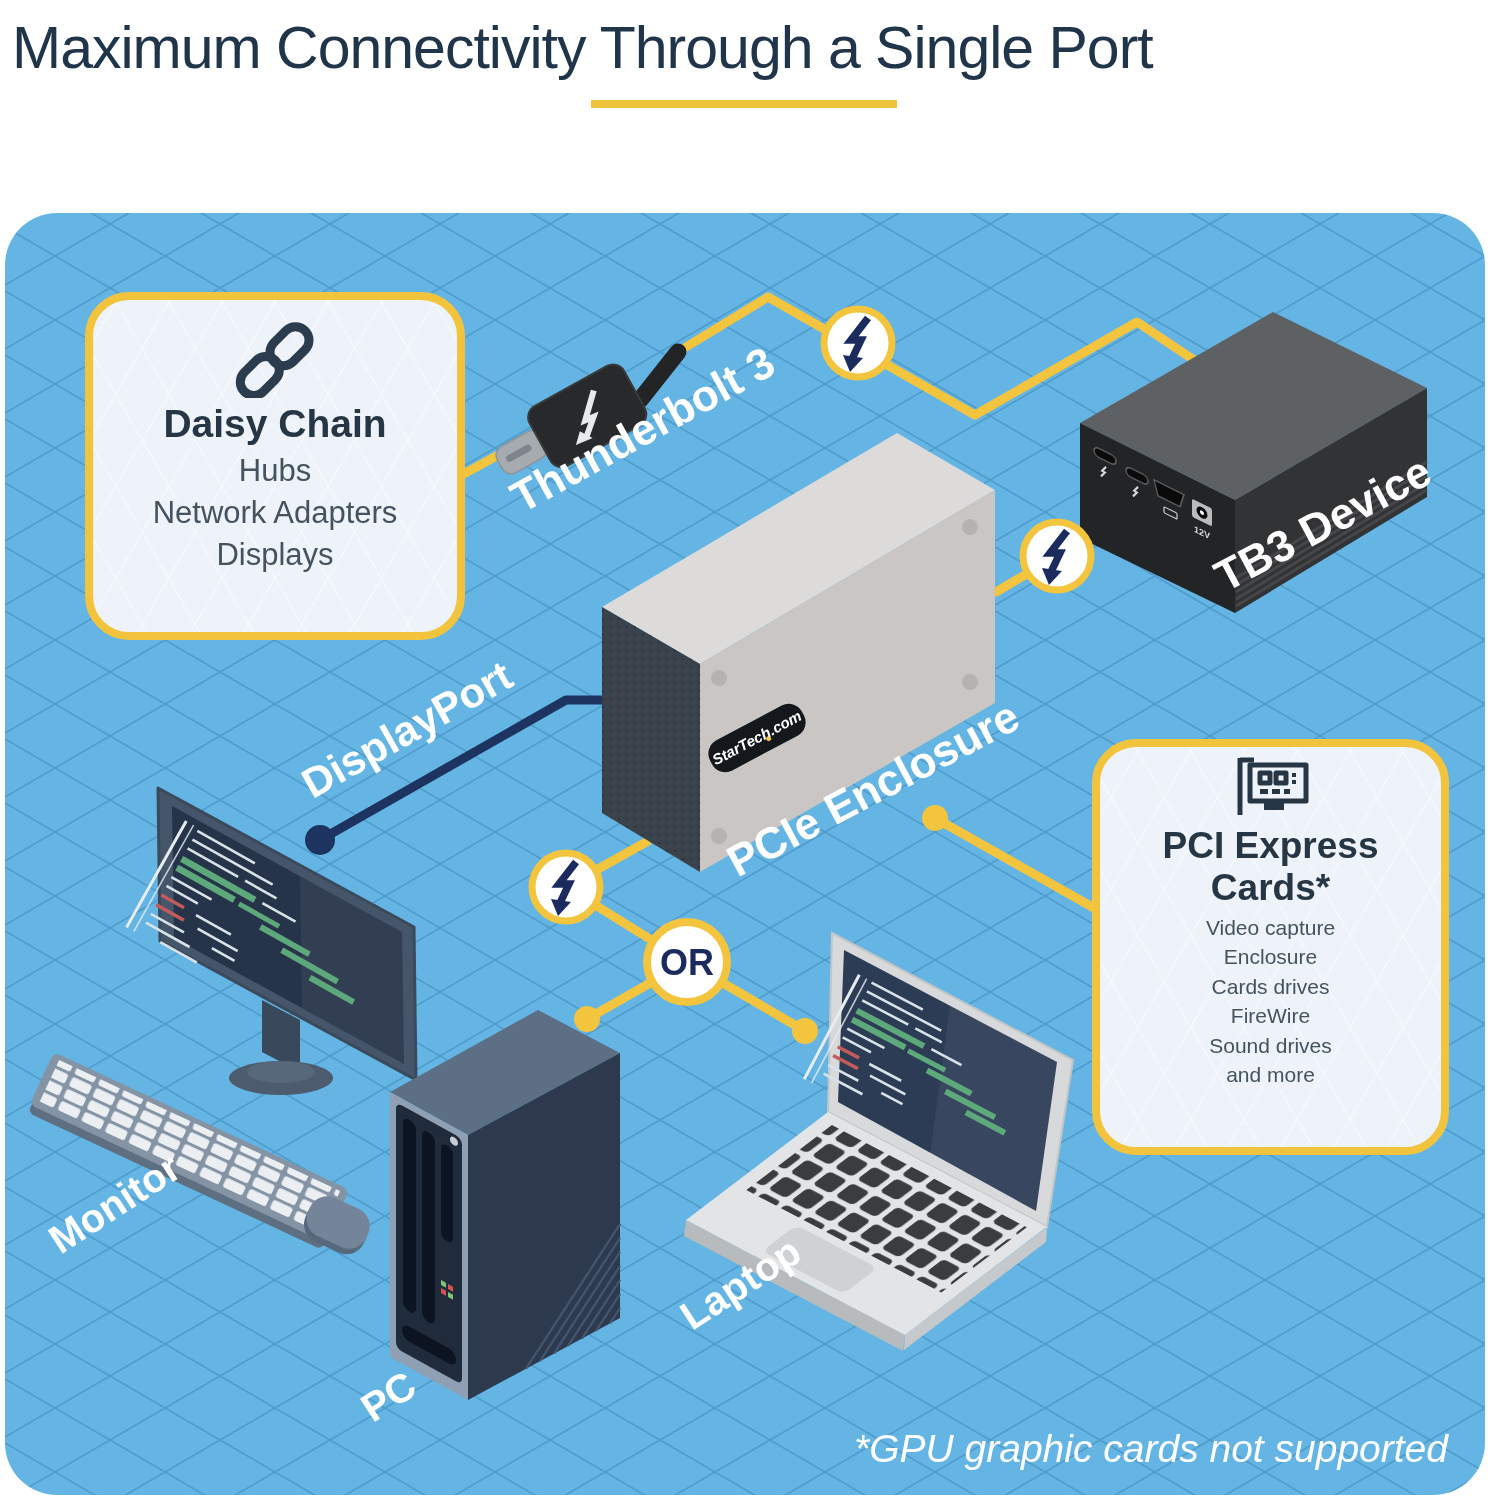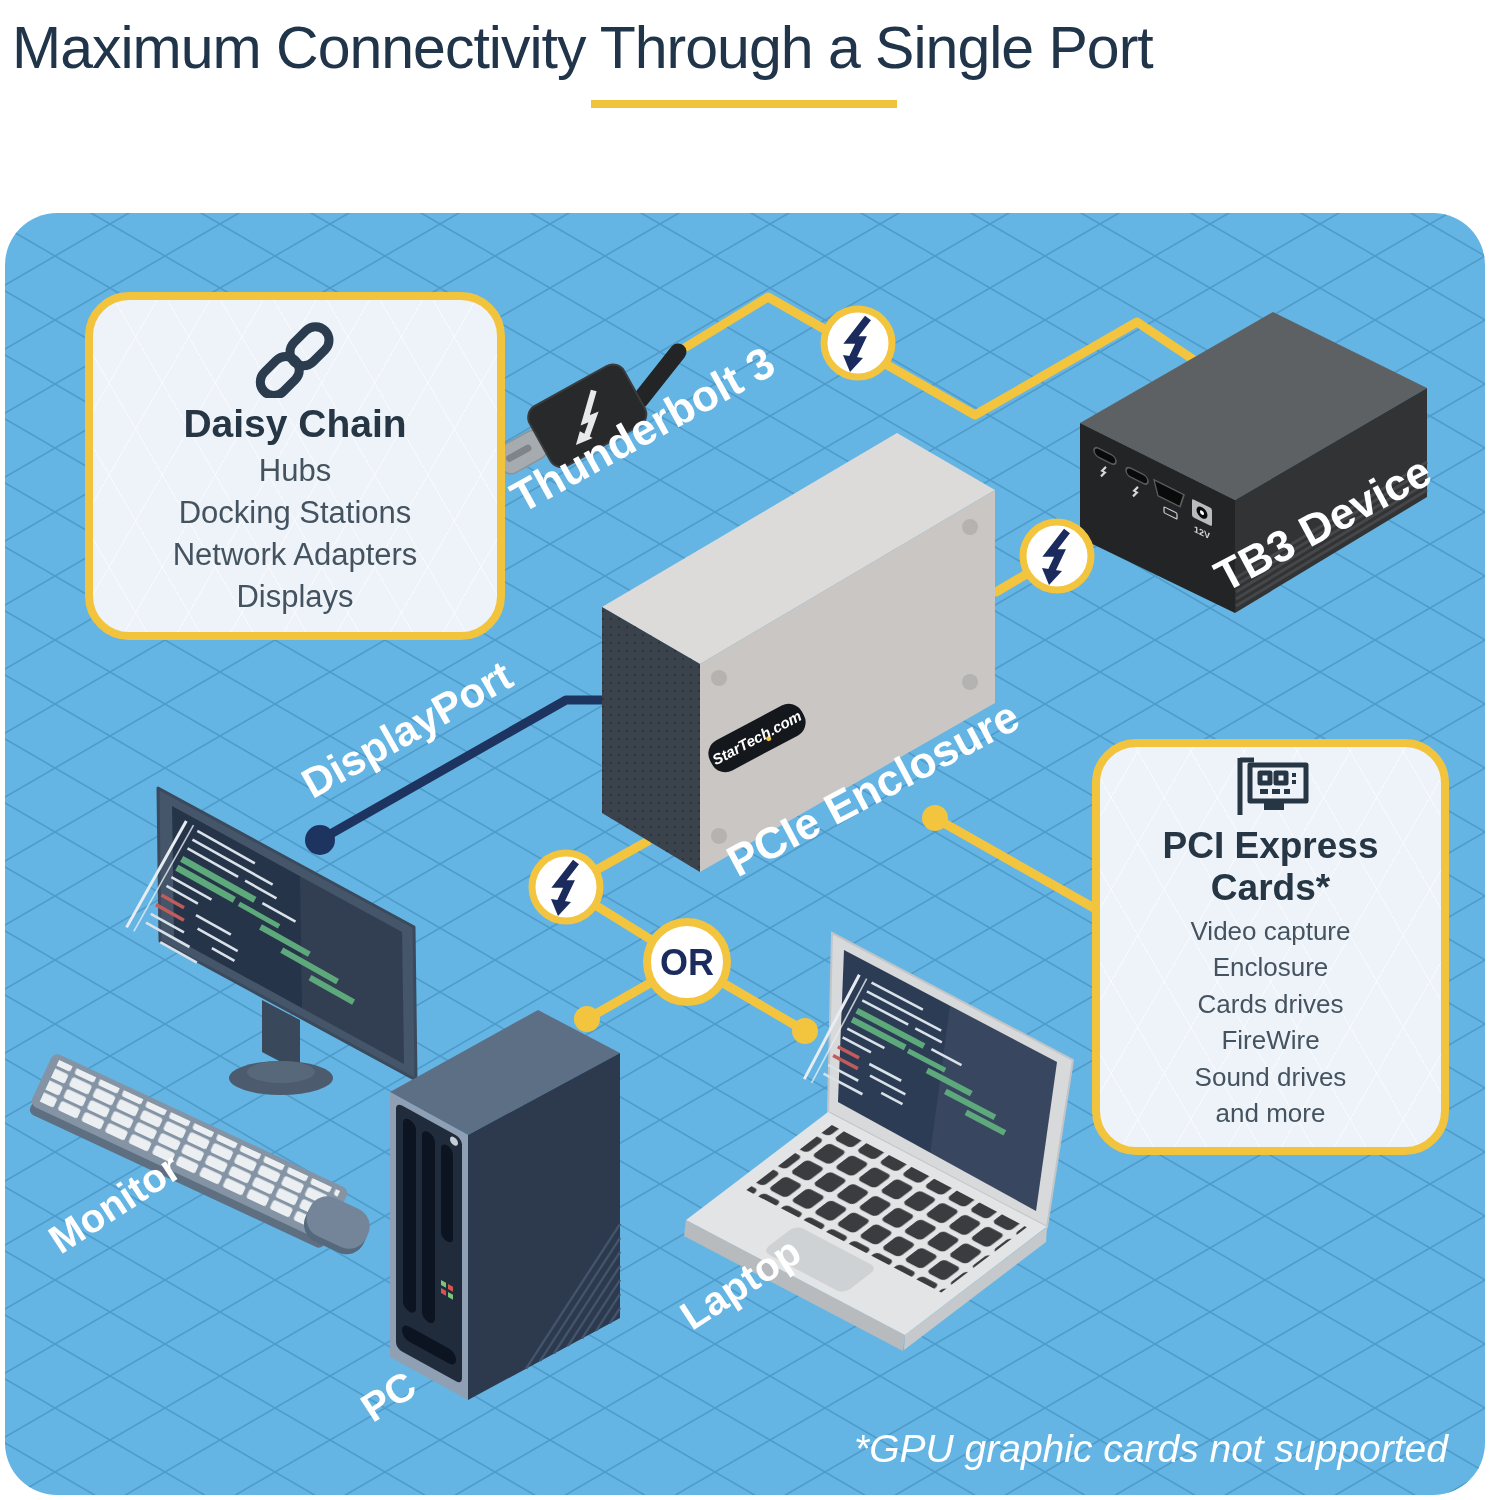--- a/index.html
+++ b/index.html
@@ -8,26 +8,26 @@
   .title{position:absolute;left:0;top:2px;width:100%;text-align:left;margin:12px;
          font-size:59px;font-weight:400;letter-spacing:-1px;color:#20344A;}
   .underline{position:absolute;left:591px;top:100px;width:306px;height:8px;background:#F0C33C;}
   .scene-svg{position:absolute;left:0;top:0;}
   .callout{position:absolute;box-sizing:border-box;border:8px solid #F2C43D;border-radius:44px;
            background:
              repeating-linear-gradient(60deg, rgba(255,255,255,.55) 0 1px, transparent 1px 46px),
              repeating-linear-gradient(-60deg, rgba(255,255,255,.55) 0 1px, transparent 1px 46px),
              #EDF3F9;
            display:flex;flex-direction:column;align-items:center;text-align:center;z-index:3;}
-  .daisy{left:85px;top:292px;width:420px;height:348px;padding-top:22px;}
+  .daisy{left:85px;top:292px;width:380px;height:348px;padding-top:22px;}
   .pci{left:1092px;top:739px;width:357px;height:416px;padding-top:8px;}
   .callout .box-title{font-size:39px;font-weight:700;color:#263645;margin:4px 0 4px;}
   .pci .box-title{font-size:37px;}
   .box-item{font-size:31px;color:#44535F;line-height:1.36;text-align:right;}
-  .pci .box-item{font-size:26px;line-height:1.4;}
+  .pci .box-item{font-size:21px;line-height:1.4;}
   .lbl{font-weight:700;fill:#ffffff;}
   .footnote{font-style:italic;fill:#ffffff;}
   .codeline{fill:#D9E1E9;}
   .codegreen{fill:#5EA97B;}
   .codered{fill:#C25B5B;}
 </style>
 </head>
 <body>
 
 <div class="page">
@@ -278,21 +278,20 @@
 
   <div class="callout daisy">
     <svg width="96" height="76" viewBox="0 0 96 76">
       <g transform="translate(48,38) rotate(-45)" stroke="#2B3C4E" stroke-width="9" fill="none" stroke-linejoin="round">
         <rect x="-44" y="-13" width="44" height="27" rx="13.5"></rect>
         <rect x="-2" y="-13" width="44" height="27" rx="13.5"></rect>
       </g>
     </svg>
     <div class="box-title">Daisy Chain</div>
     <div class="box-item">Hubs</div>
-    <div class="box-item">Docking Stations</div>
     <div class="box-item">Network Adapters</div>
     <div class="box-item">Displays</div>
   </div>
 
   <div class="callout pci">
     <svg width="82" height="66" viewBox="0 0 82 66">
       <g stroke="#263645" stroke-width="5" fill="none" stroke-linejoin="round">
         <path d="M10,3 V60"></path>
         <path d="M10,5 H24"></path>
         <rect x="20" y="10" width="56" height="36"></rect>

